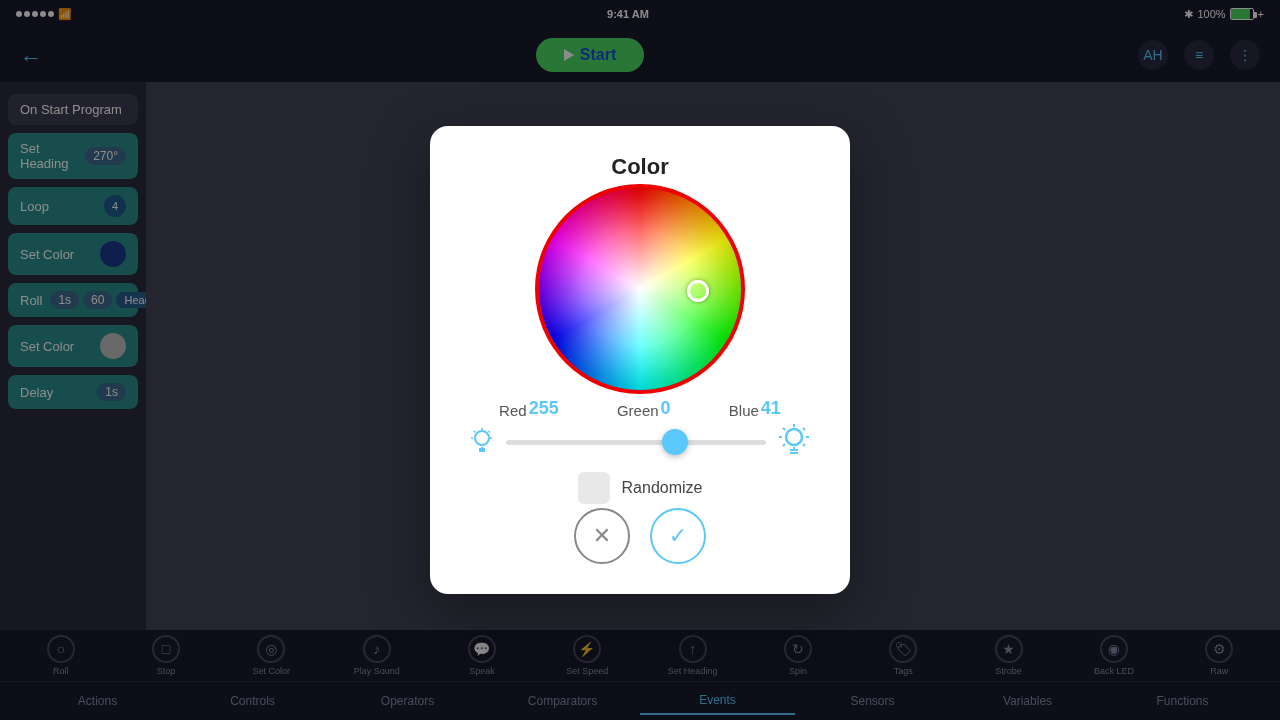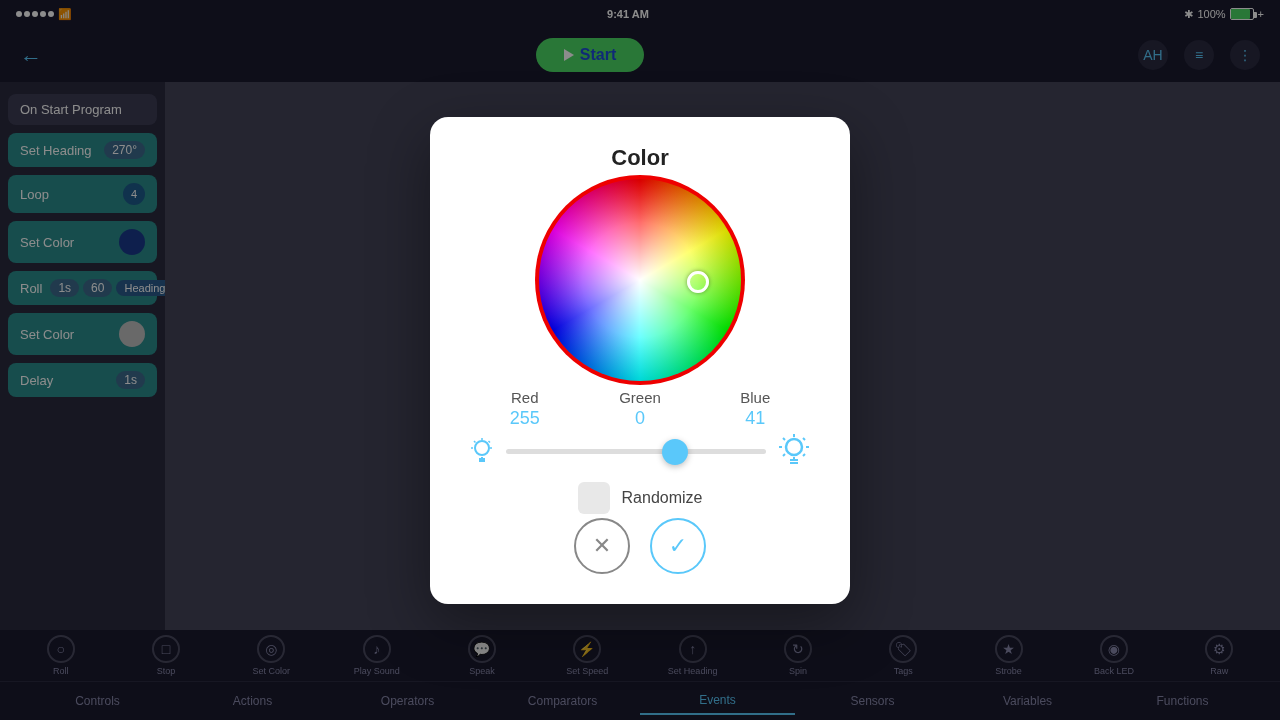--- a/index.html
+++ b/index.html
@@ -90,21 +90,21 @@
     .main-area {
       position: absolute;
       top: 82px; left: 0; right: 0;
       bottom: 90px;
       background: #3a3a50;
       display: flex;
     }
 
     
     .left-panel {
-      width: 165px;
+      width: 146px;
       background: #2a2a3e;
       padding: 12px 8px;
       display: flex;
       flex-direction: column;
       gap: 8px;
     }
     .block {
       border-radius: 8px;
       padding: 8px 12px;
       font-size: 13px;
@@ -241,26 +241,26 @@
 
     
     .rgb-labels {
       display: flex;
       justify-content: space-around;
       width: 100%;
       padding: 0 10px;
     }
     .rgb-item {
       display: flex;
-      flex-direction: column;
-      align-items: center;
+      flex-direction: row;
+      align-items: flex-end;
       gap: 2px;
     }
     .rgb-name { font-size: 15px; color: #555; }
-    .rgb-value { font-size: 18px; font-weight: 400; color: #5ac8fa; }
+    .rgb-value { font-size: 18px; font-weight: 700; color: #5ac8fa; }
 
     
     .slider-row {
       display: flex;
       align-items: center;
       gap: 12px;
       width: 100%;
       padding: 0 10px;
     }
     .brightness-icon-dim {
@@ -456,22 +456,22 @@
     <div class="toolbar-icon-item">
       <div class="toolbar-icon-circle">◉</div>
       <span class="toolbar-label">Back LED</span>
     </div>
     <div class="toolbar-icon-item">
       <div class="toolbar-icon-circle">⚙</div>
       <span class="toolbar-label">Raw</span>
     </div>
   </div>
   <div class="toolbar-tabs">
+    <div class="toolbar-tab">Actions</div>
     <div class="toolbar-tab">Controls</div>
-    <div class="toolbar-tab">Actions</div>
     <div class="toolbar-tab">Operators</div>
     <div class="toolbar-tab">Comparators</div>
     <div class="toolbar-tab active">Events</div>
     <div class="toolbar-tab">Sensors</div>
     <div class="toolbar-tab">Variables</div>
     <div class="toolbar-tab">Functions</div>
   </div>
 </div>
 
 <div class="overlay">

